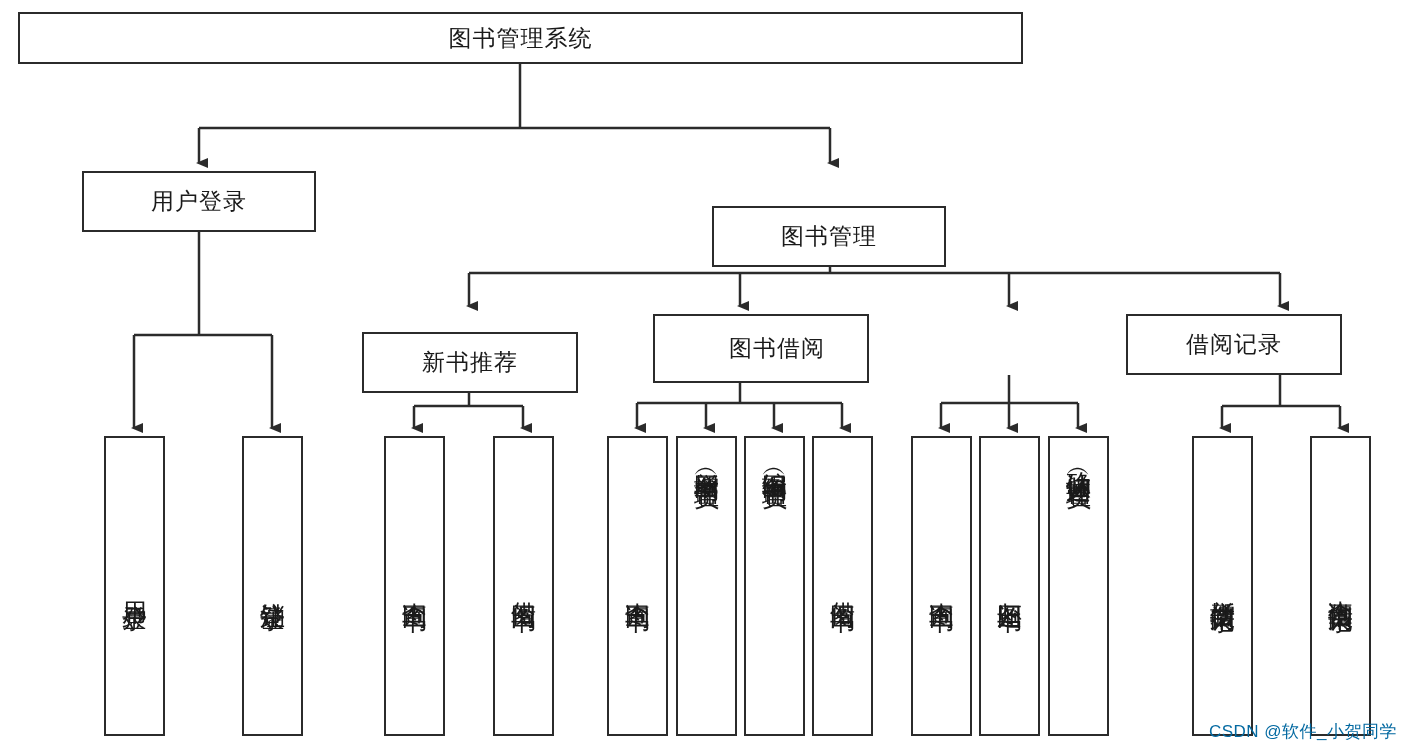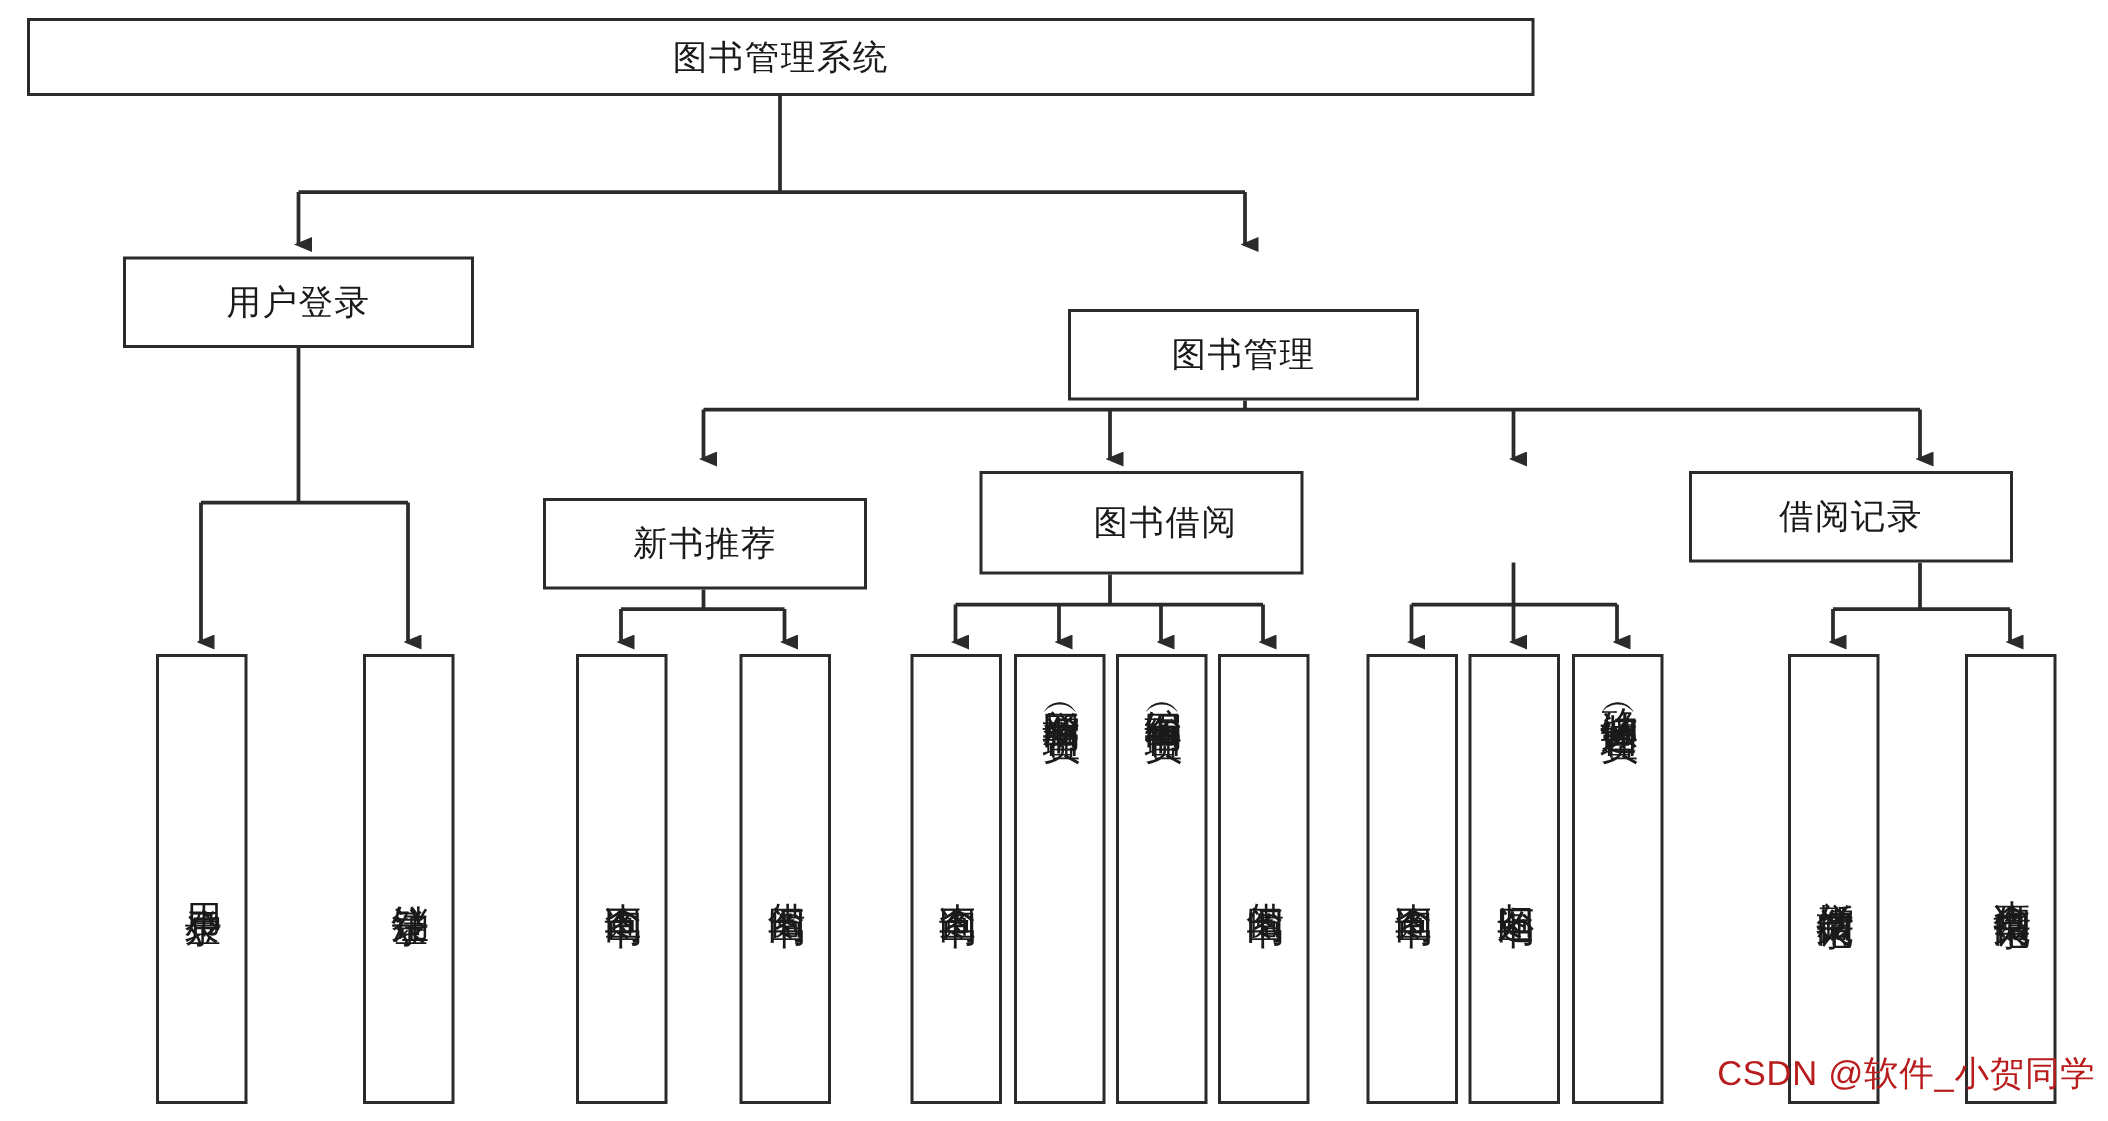--- a/index.html
+++ b/index.html
@@ -40,23 +40,23 @@
     letter-spacing:2px;
     line-height:1;
     white-space:nowrap;
   }
   .node.vert.mid{
     align-items:center;
     padding-top:0;
   }
   .watermark{
     position:absolute;
-    right:8px;bottom:16px;
-    font-size:23px;
-    color:#b91c1c;
+    right:8px;bottom:4px;
+    font-size:17px;
+    color:#0369a1;
     letter-spacing:0.5px;
     white-space:nowrap;
     pointer-events:none;
   }
 </style>
 </head>
 <body>
 
 <div id="stage">
 

